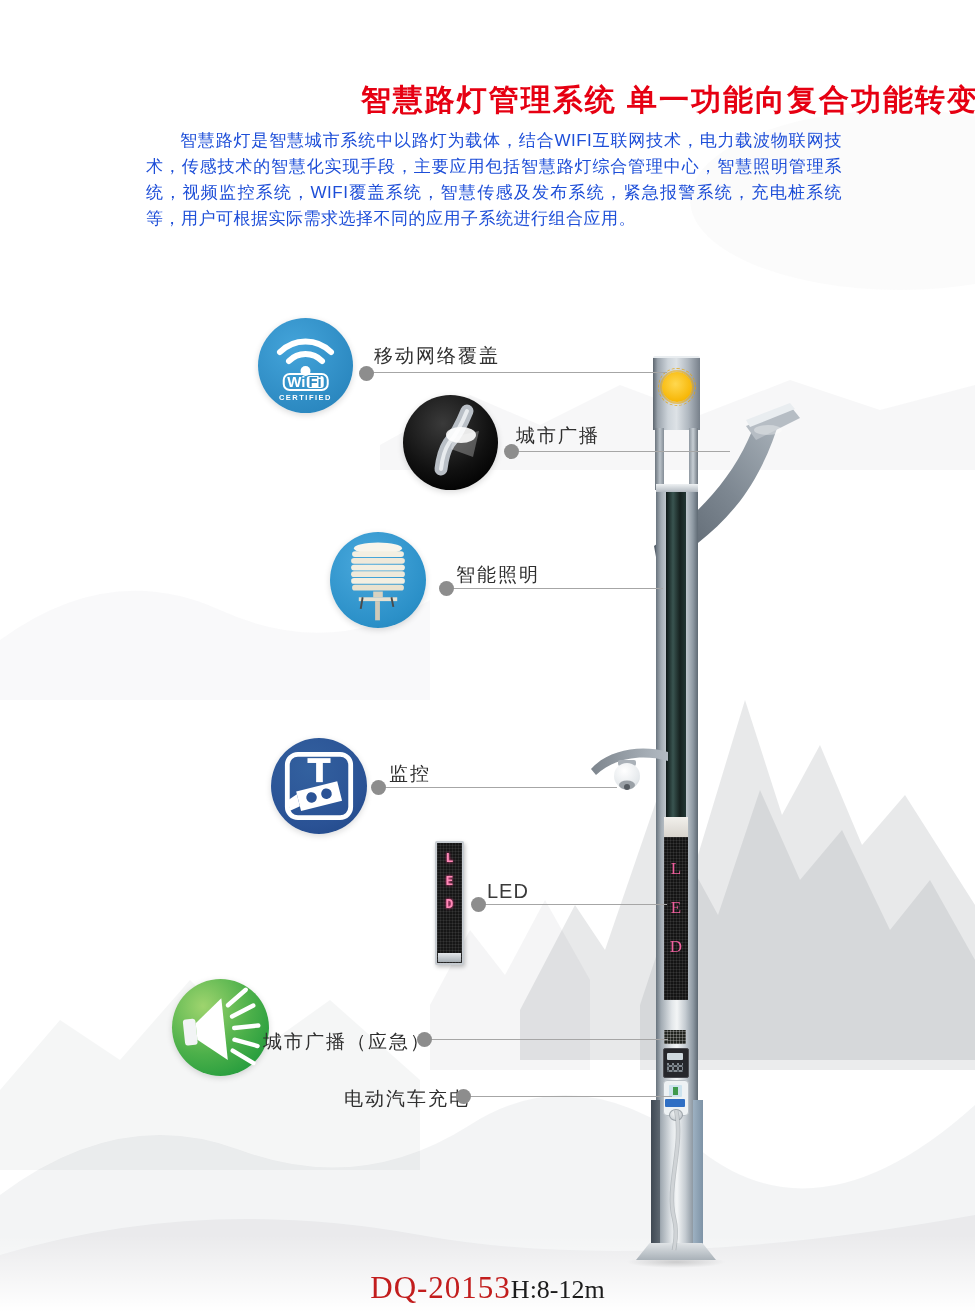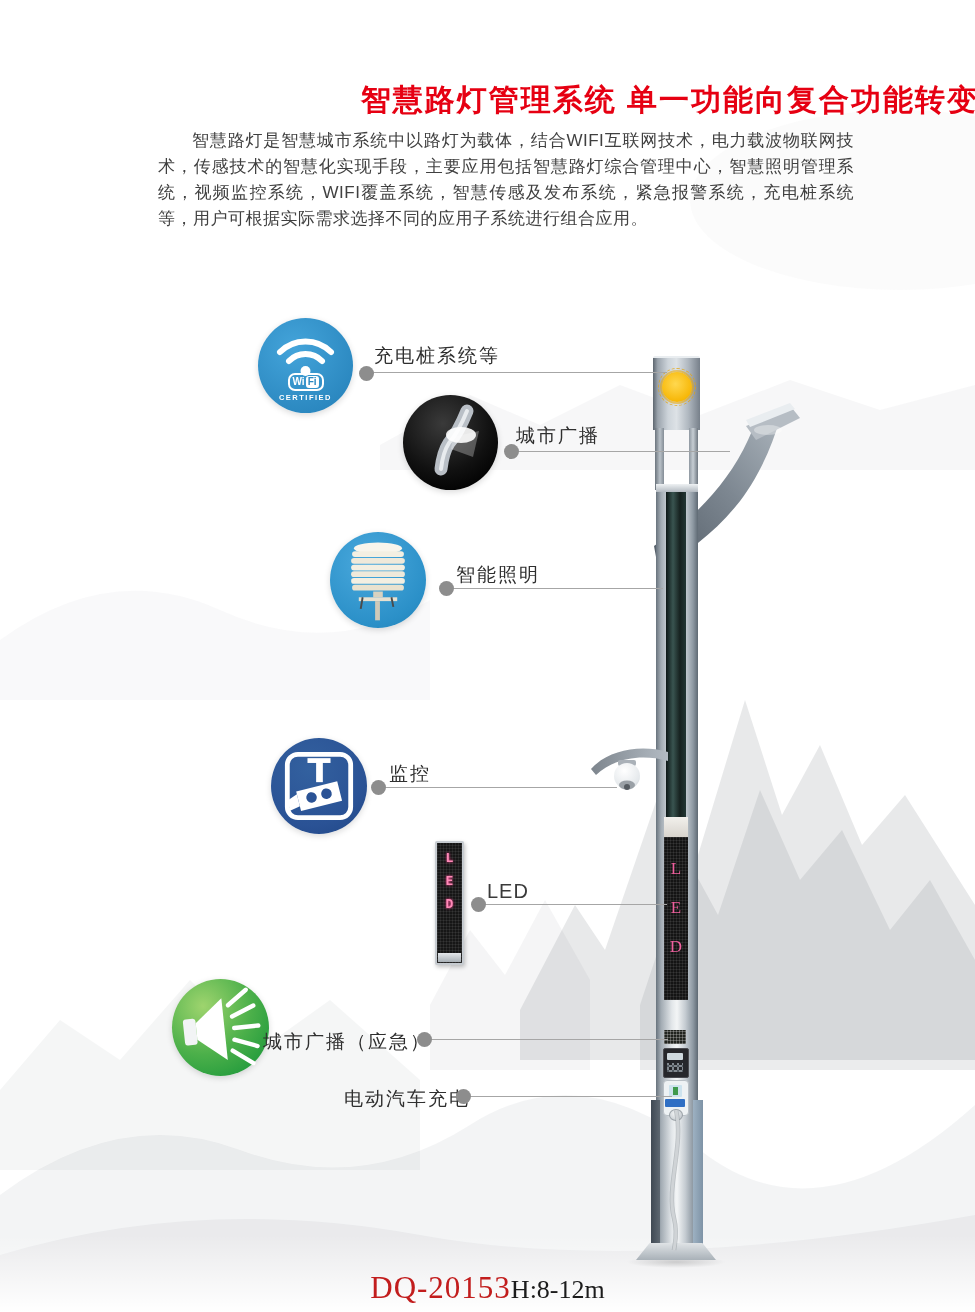--- a/index.html
+++ b/index.html
@@ -9,37 +9,37 @@
     font-family:"Liberation Sans","DejaVu Sans",sans-serif;
   }
   
   .bg-svg{position:absolute;left:0;top:0;z-index:1;}
   
   .title{
     position:absolute;left:4px;top:80px;width:100%;text-align:right;
     font-size:30px;font-weight:bold;letter-spacing:2px;color:#e60012;z-index:6;
   }
   .intro{
-    position:absolute;left:158px;top:128px;width:696px;
-    font-size:17px;line-height:26px;color:#404040;text-align:justify;
+    position:absolute;left:146px;top:128px;width:696px;
+    font-size:17px;line-height:26px;color:#1d4ed8;text-align:justify;
     text-indent:2em;letter-spacing:0.5px;z-index:6;
   }
   
   .lbl{position:absolute;font-size:19px;color:#2f2f2f;letter-spacing:2px;z-index:7;white-space:nowrap;}
   .dot{position:absolute;width:15px;height:15px;border-radius:50%;background:#8d8d8d;z-index:7;}
   .cline{position:absolute;height:1px;background:#a6a6a6;z-index:6;}
   .circ{position:absolute;border-radius:50%;z-index:7;box-shadow:0 2px 6px rgba(0,0,0,0.15);}
   
   .circ-wifi{left:258px;top:318px;width:95px;height:95px;
     background:radial-gradient(circle at 38% 32%,#44a4da,#2b88c0 75%,#2579ad);}
   .wifi-arcs{position:absolute;left:14px;top:8px;}
   .wifi-badge{
     position:absolute;left:50%;top:55px;transform:translateX(-50%);
     display:flex;gap:1px;border:2px solid #ffffff;border-radius:7px;
-    padding:1px 3px;color:#ffffff;font-weight:bold;font-size:10px;line-height:12px;
+    padding:1px 3px;color:#ffffff;font-weight:bold;font-size:15px;line-height:12px;
   }
   .wifi-badge .fi{background:#ffffff;color:#2b88c0;border-radius:3px;padding:0 2px;}
   .wifi-cert{
     position:absolute;left:50%;top:75px;transform:translateX(-50%);
     color:#ffffff;font-size:7.5px;letter-spacing:1.5px;font-weight:bold;
   }
   
   .circ-lamp{left:403px;top:395px;width:95px;height:95px;
     background:radial-gradient(circle at 42% 30%,#3a3a3a,#111 55%,#000 85%);}
   
@@ -272,21 +272,21 @@
       <path d="M8 26 A 36 36 0 0 1 59 26" fill="none" stroke="#fff" stroke-width="6" stroke-linecap="round"></path>
       <path d="M17 35 A 23 23 0 0 1 50 35" fill="none" stroke="#fff" stroke-width="6" stroke-linecap="round"></path>
       <circle cx="33.5" cy="45" r="5" fill="#fff"></circle>
     </svg>
     <div class="wifi-badge">
       <span>Wi</span>
       <span class="fi">Fi</span>
     </div>
     <div class="wifi-cert">CERTIFIED</div>
   </div>
-  <div class="lbl lbl-wifi">充电桩系统等</div>
+  <div class="lbl lbl-wifi">移动网络覆盖</div>
   <div class="dot dot-wifi"></div>
   <div class="cline line-wifi"></div>
 
   <div class="circ circ-lamp">
     <svg class="icon-svg" width="95" height="95" viewBox="0 0 95 95">
       <path d="M64 16 Q 55 38 46 48 Q 40 57 38 74" fill="none" stroke="#b9bfc6" stroke-width="13" stroke-linecap="round"></path>
       <path d="M64 16 Q 55 38 46 48 Q 40 57 38 74" fill="none" stroke="#e8ebee" stroke-width="4" stroke-linecap="round"></path>
       <ellipse cx="58" cy="40" rx="15" ry="8" fill="#ffffff" opacity="0.9"></ellipse>
       <polygon points="50,42 76,36 70,62 48,54" fill="#ffffff" opacity="0.28"></polygon>
     </svg>

